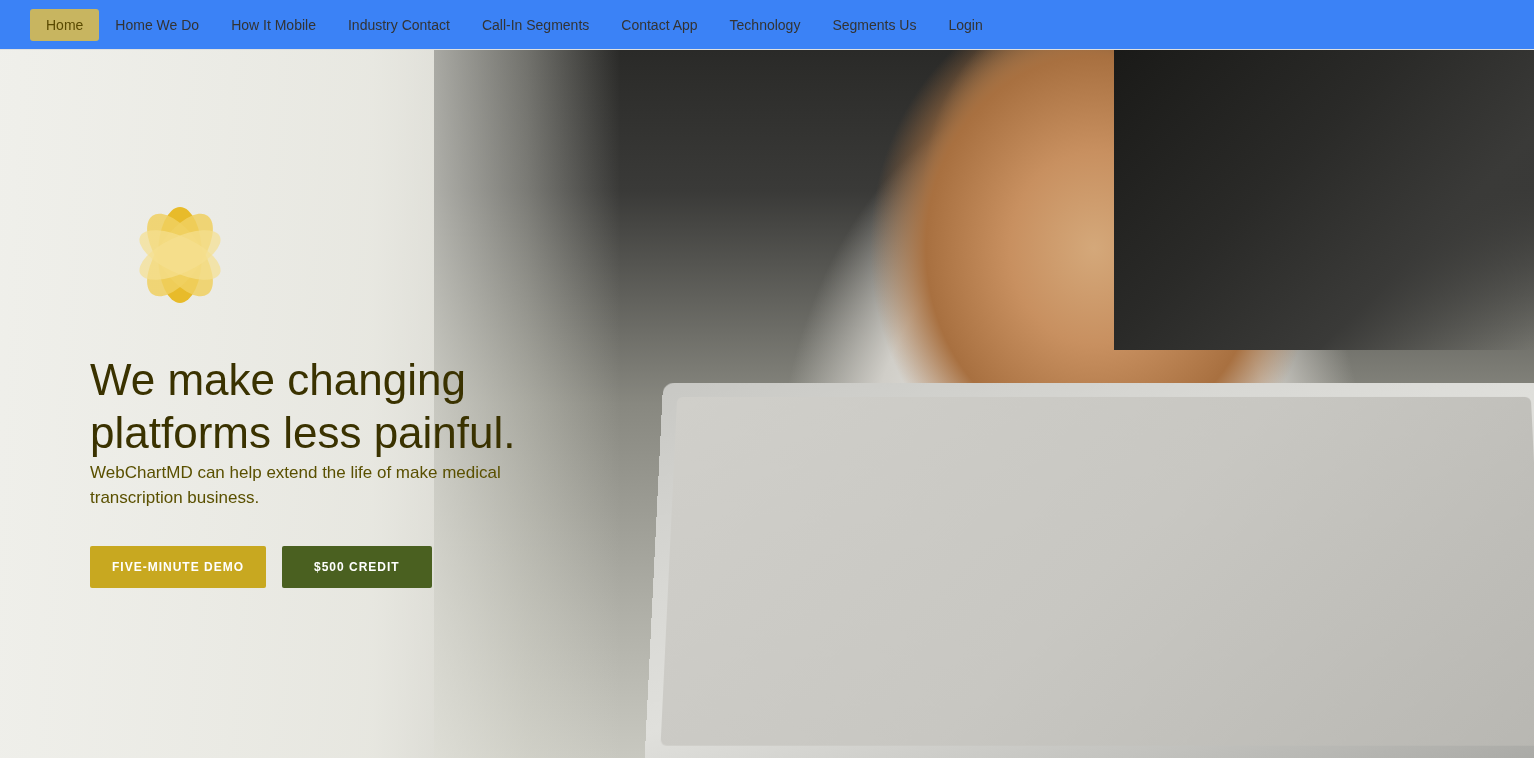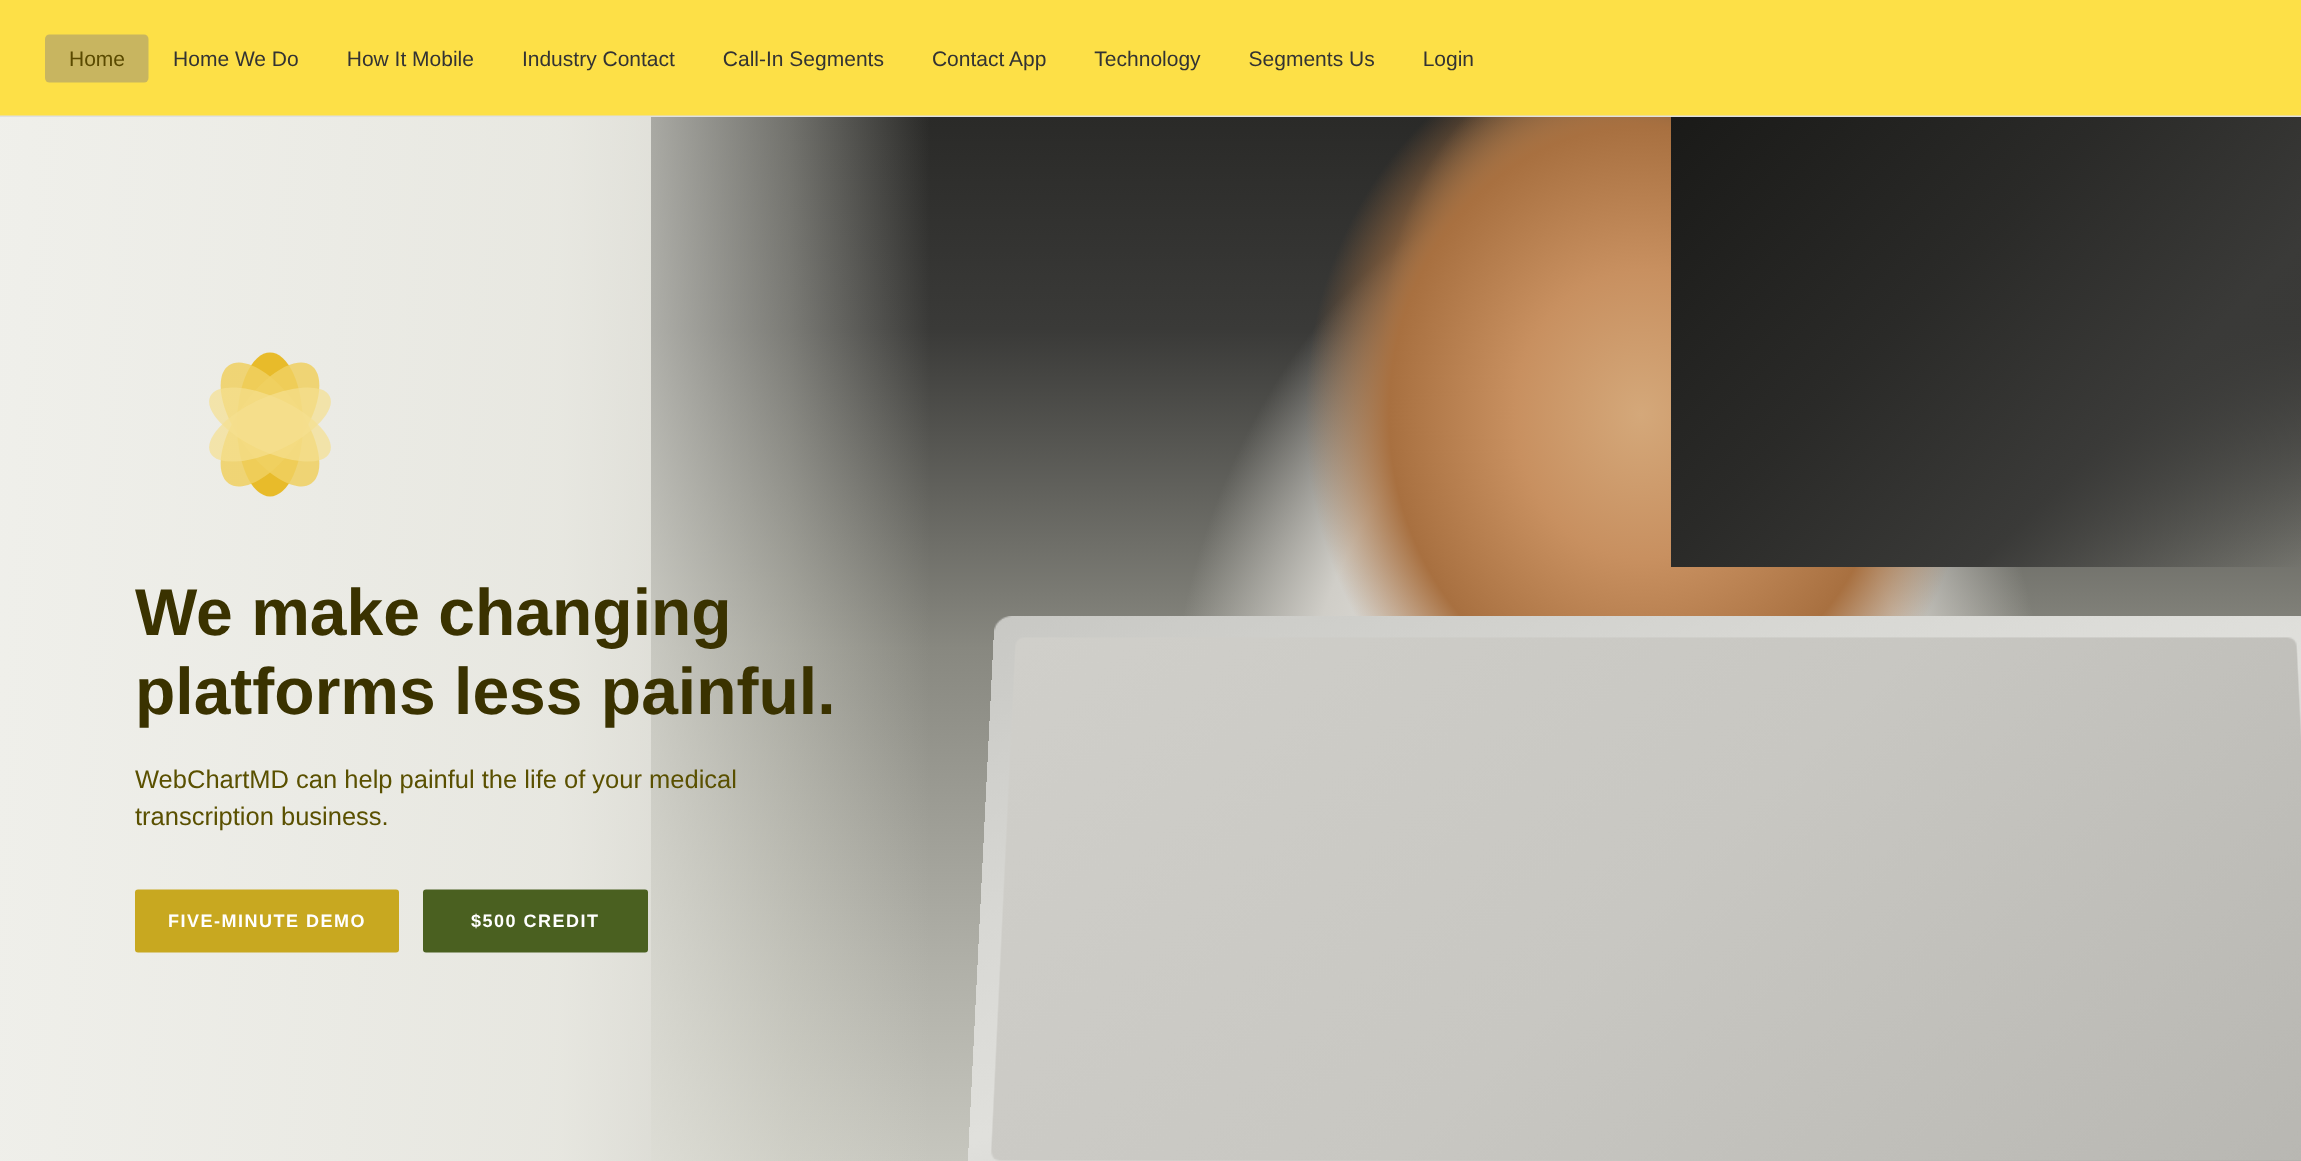--- a/index.html
+++ b/index.html
@@ -2,22 +2,22 @@
 <html><head>
   <meta charset="utf-8">
   <style>
     * { margin: 0; padding: 0; box-sizing: border-box; }
     body { font-family: Arial, sans-serif; width: 1534px; overflow-x: hidden; }
 
     
     nav {
       display: flex;
       align-items: center;
-      height: 78px;
-      background: #fde047;
+      height: 50px;
+      background: #3b82f6;
       border-bottom: 1px solid #e0e0e0;
       padding: 0 30px;
       gap: 0;
     }
     nav .nav-item {
       padding: 8px 16px;
       font-size: 14px;
       color: #333;
       cursor: pointer;
       text-decoration: none;
@@ -120,24 +120,23 @@
 
     
     .logo-flower {
       width: 180px;
       height: 120px;
       margin-bottom: 30px;
     }
 
     .hero-headline {
       font-size: 44px;
-      font-weight: 700;
+      font-weight: 400;
       color: #3a3200;
       line-height: 1.2;
-      margin-bottom: 18px;
       max-width: 480px;
     }
 
     .hero-sub {
       font-size: 17px;
       color: #5a5000;
       line-height: 1.5;
       margin-bottom: 35px;
       max-width: 460px;
       font-weight: 400;
@@ -208,20 +207,20 @@
       <ellipse cx="90" cy="55" rx="22" ry="48" fill="#f0d060" opacity="0.85" transform="rotate(-35 90 55)"></ellipse>
 
       <ellipse cx="90" cy="55" rx="22" ry="48" fill="#f0d060" opacity="0.85" transform="rotate(35 90 55)"></ellipse>
 
       <ellipse cx="90" cy="55" rx="18" ry="44" fill="#f5e090" opacity="0.7" transform="rotate(-65 90 55)"></ellipse>
 
       <ellipse cx="90" cy="55" rx="18" ry="44" fill="#f5e090" opacity="0.7" transform="rotate(65 90 55)"></ellipse>
     </svg>
 
     <h1 class="hero-headline">We make changing platforms less painful.</h1>
-    <p class="hero-sub">WebChartMD can help painful the life of your medical transcription business.</p>
+    <p class="hero-sub">WebChartMD can help extend the life of make medical transcription business.</p>
 
     <div class="hero-buttons">
       <button class="btn-demo">FIVE-MINUTE DEMO</button>
       <button class="btn-credit">$500 CREDIT</button>
     </div>
   </div>
 </section>
 
 </body></html>

